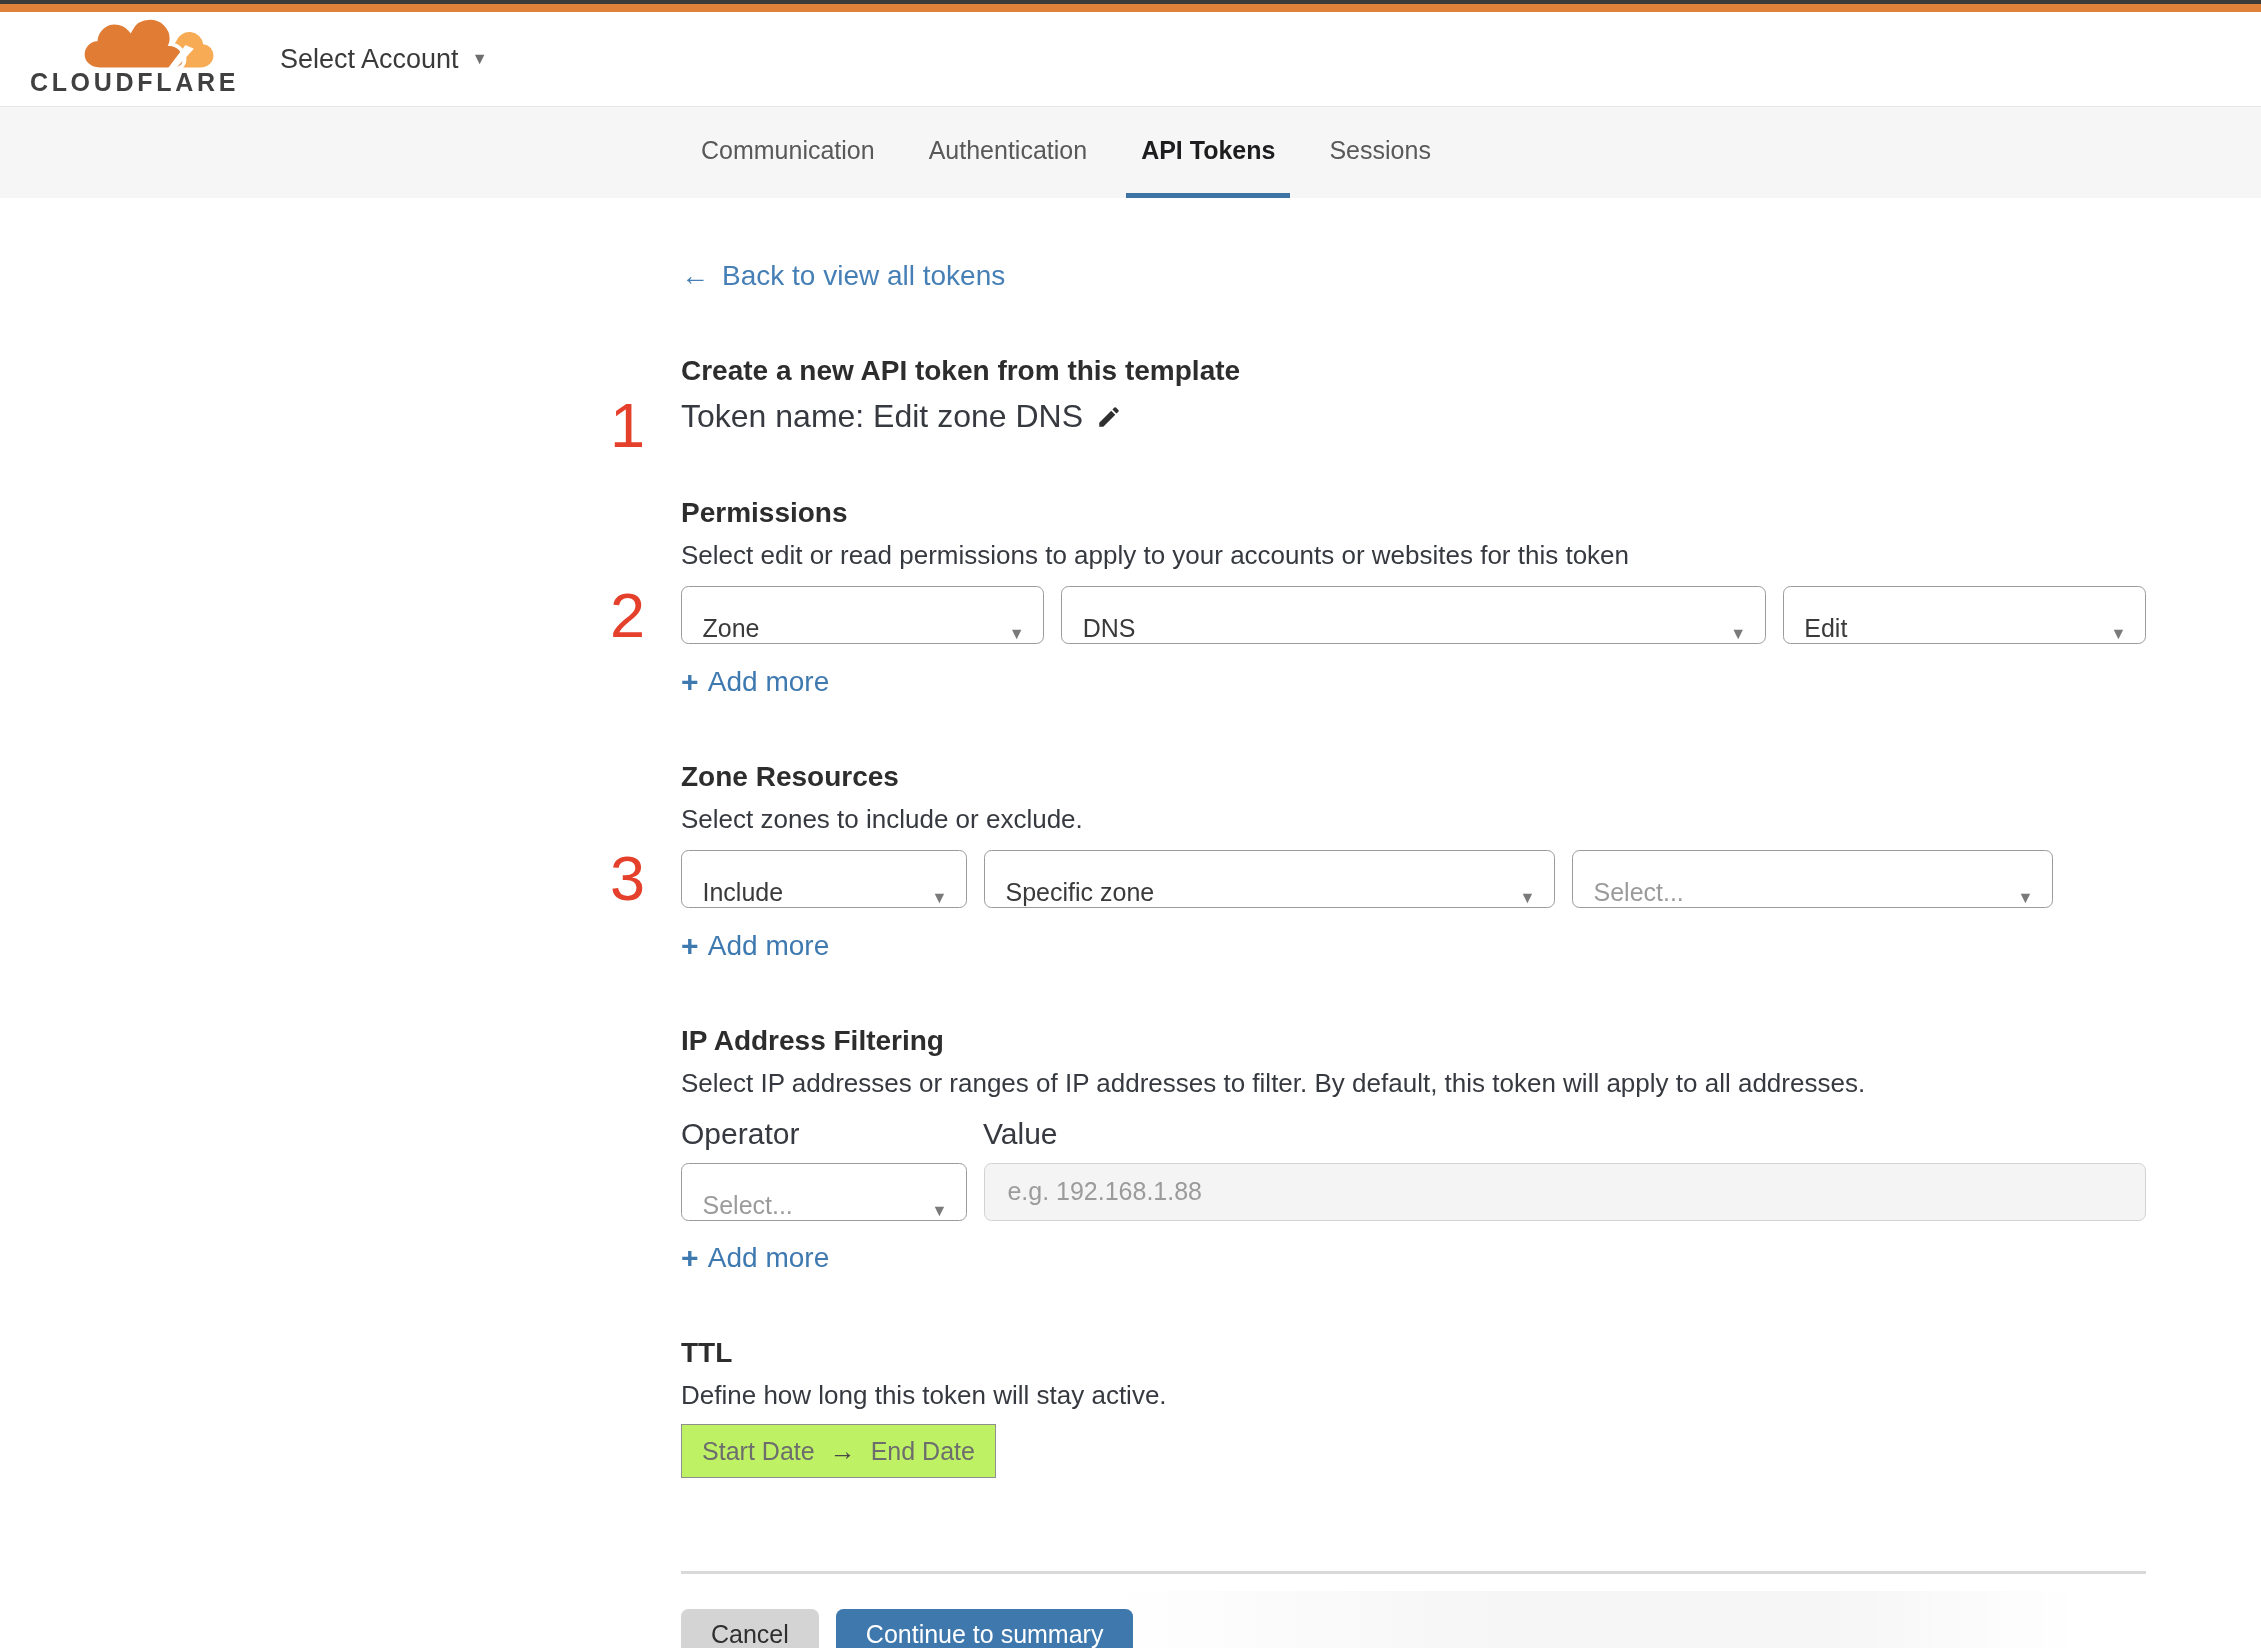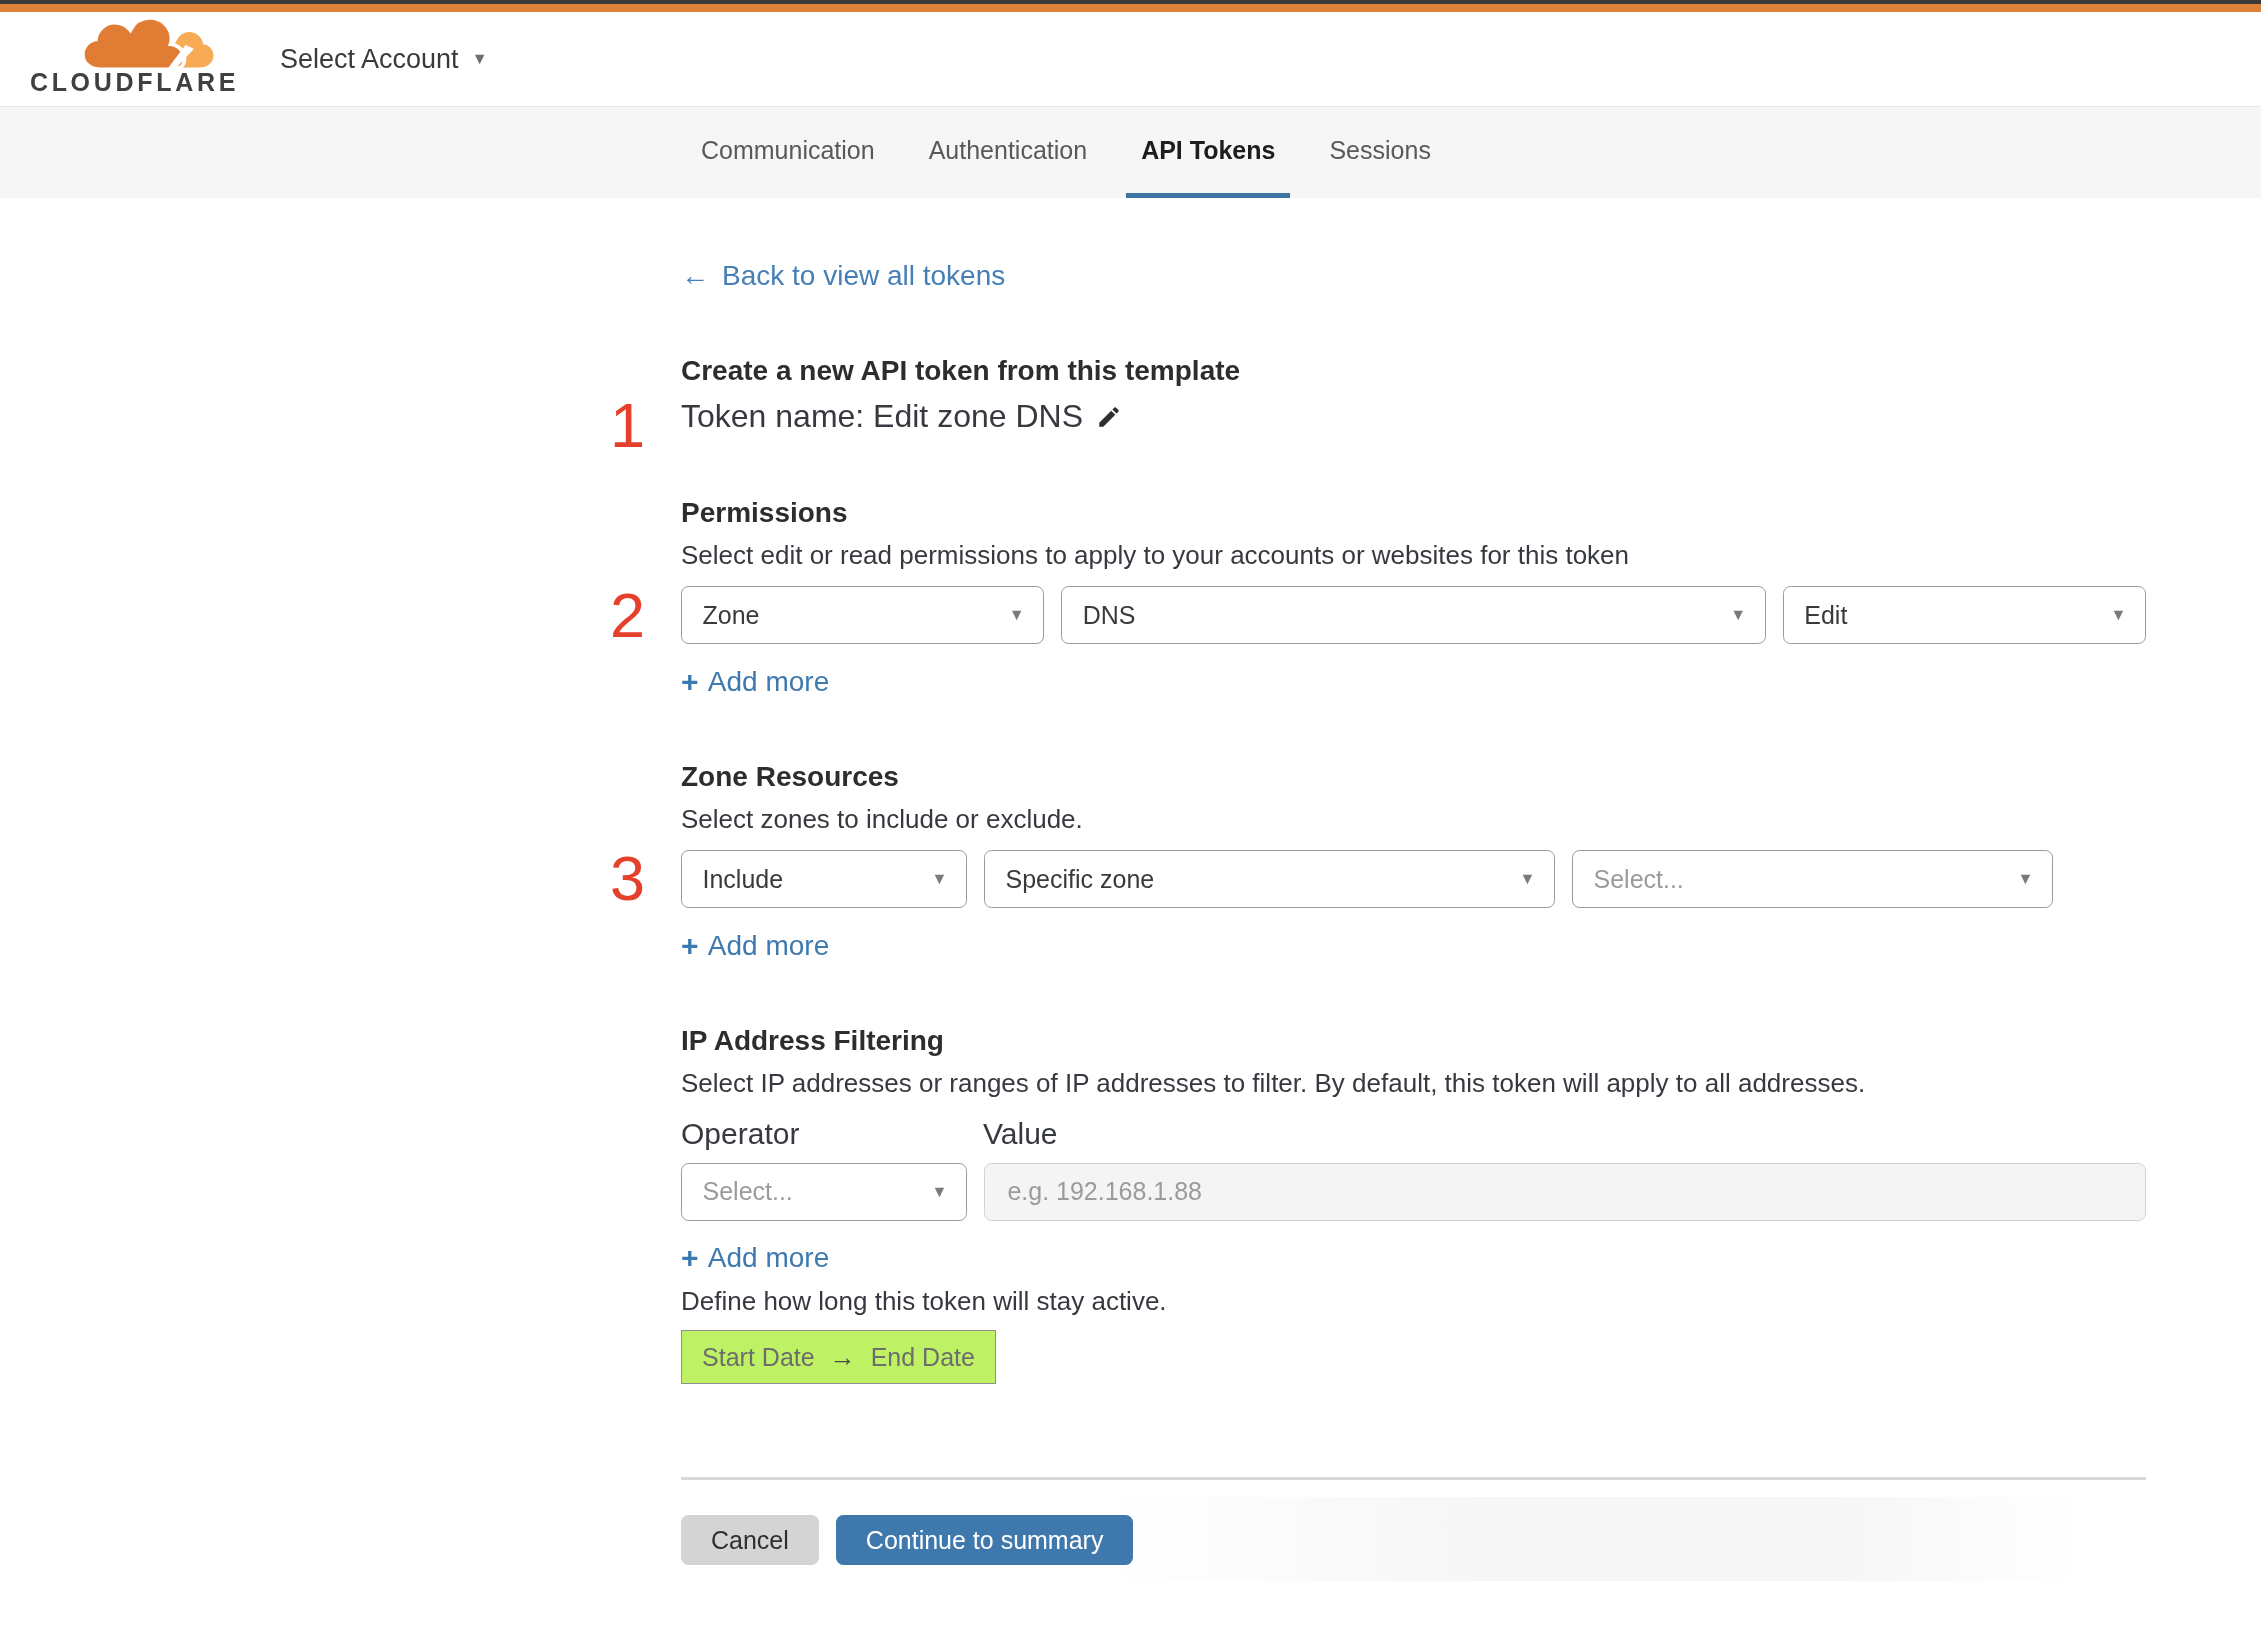--- a/index.html
+++ b/index.html
@@ -42,21 +42,21 @@
   .t-step1   { margin-top:63px; }
   .token-line{ margin-top:11.2px; display:flex; align-items:center; gap:13px;
     font-size:32px; color:#36393f; }
   .pencil { cursor:pointer; display:inline-flex; }
 
   .mt-head  { margin-top:62px; }
   .mt-desc  { margin-top:11.2px; }
 
   .row { display:flex; gap:17px; margin-top:15px; }
   .sel { height:58px; background:#fff; border:1.9px solid #9b9b9b; border-radius:7.5px;
-    display:flex; align-items:center; justify-content:space-between;
+    display:flex; align-items:flex-end; justify-content:space-between;
     padding:0 18.6px 0 20.5px; font-size:25px; color:#3a3a3a; cursor:pointer; }
   .sel .caret { font-size:16px; color:#7a7a7a; }
   .sel.placeholder { color:#9b9b9b;gap:8px; }
   .w-390 { width:364px; } .w-757 { width:706px; }
   .w-307 { width:286px; } .w-613 { width:571px; } .w-516 { width:481px; }
 
   .add-more { margin-top:20.5px; display:inline-flex; align-items:center; gap:9.3px;
     font-size:28px; color:#3e79b0; cursor:pointer; }
   .add-more .plus { font-weight:700; font-size:30px; }
 
@@ -192,20 +192,21 @@
       <span class="caret">▼</span>
     </div>
     <input class="value-input" type="text" disabled="" placeholder="e.g. 192.168.1.88" style="">
   </div>
   <div><div class="add-more">
     <span class="plus">+</span>
     <span>Add more</span>
   </div></div>
 
   
+  <div class="sec-title mt-head">TTL</div>
   <div class="sec-desc mt-desc">Define how long this token will stay active.</div>
   <div class="date-box">
     <span>Start Date</span>
     <span class="arrow">→</span>
     <span>End Date</span>
   </div>
 
   <div class="divider"></div>
 
   <div class="footer-row">

